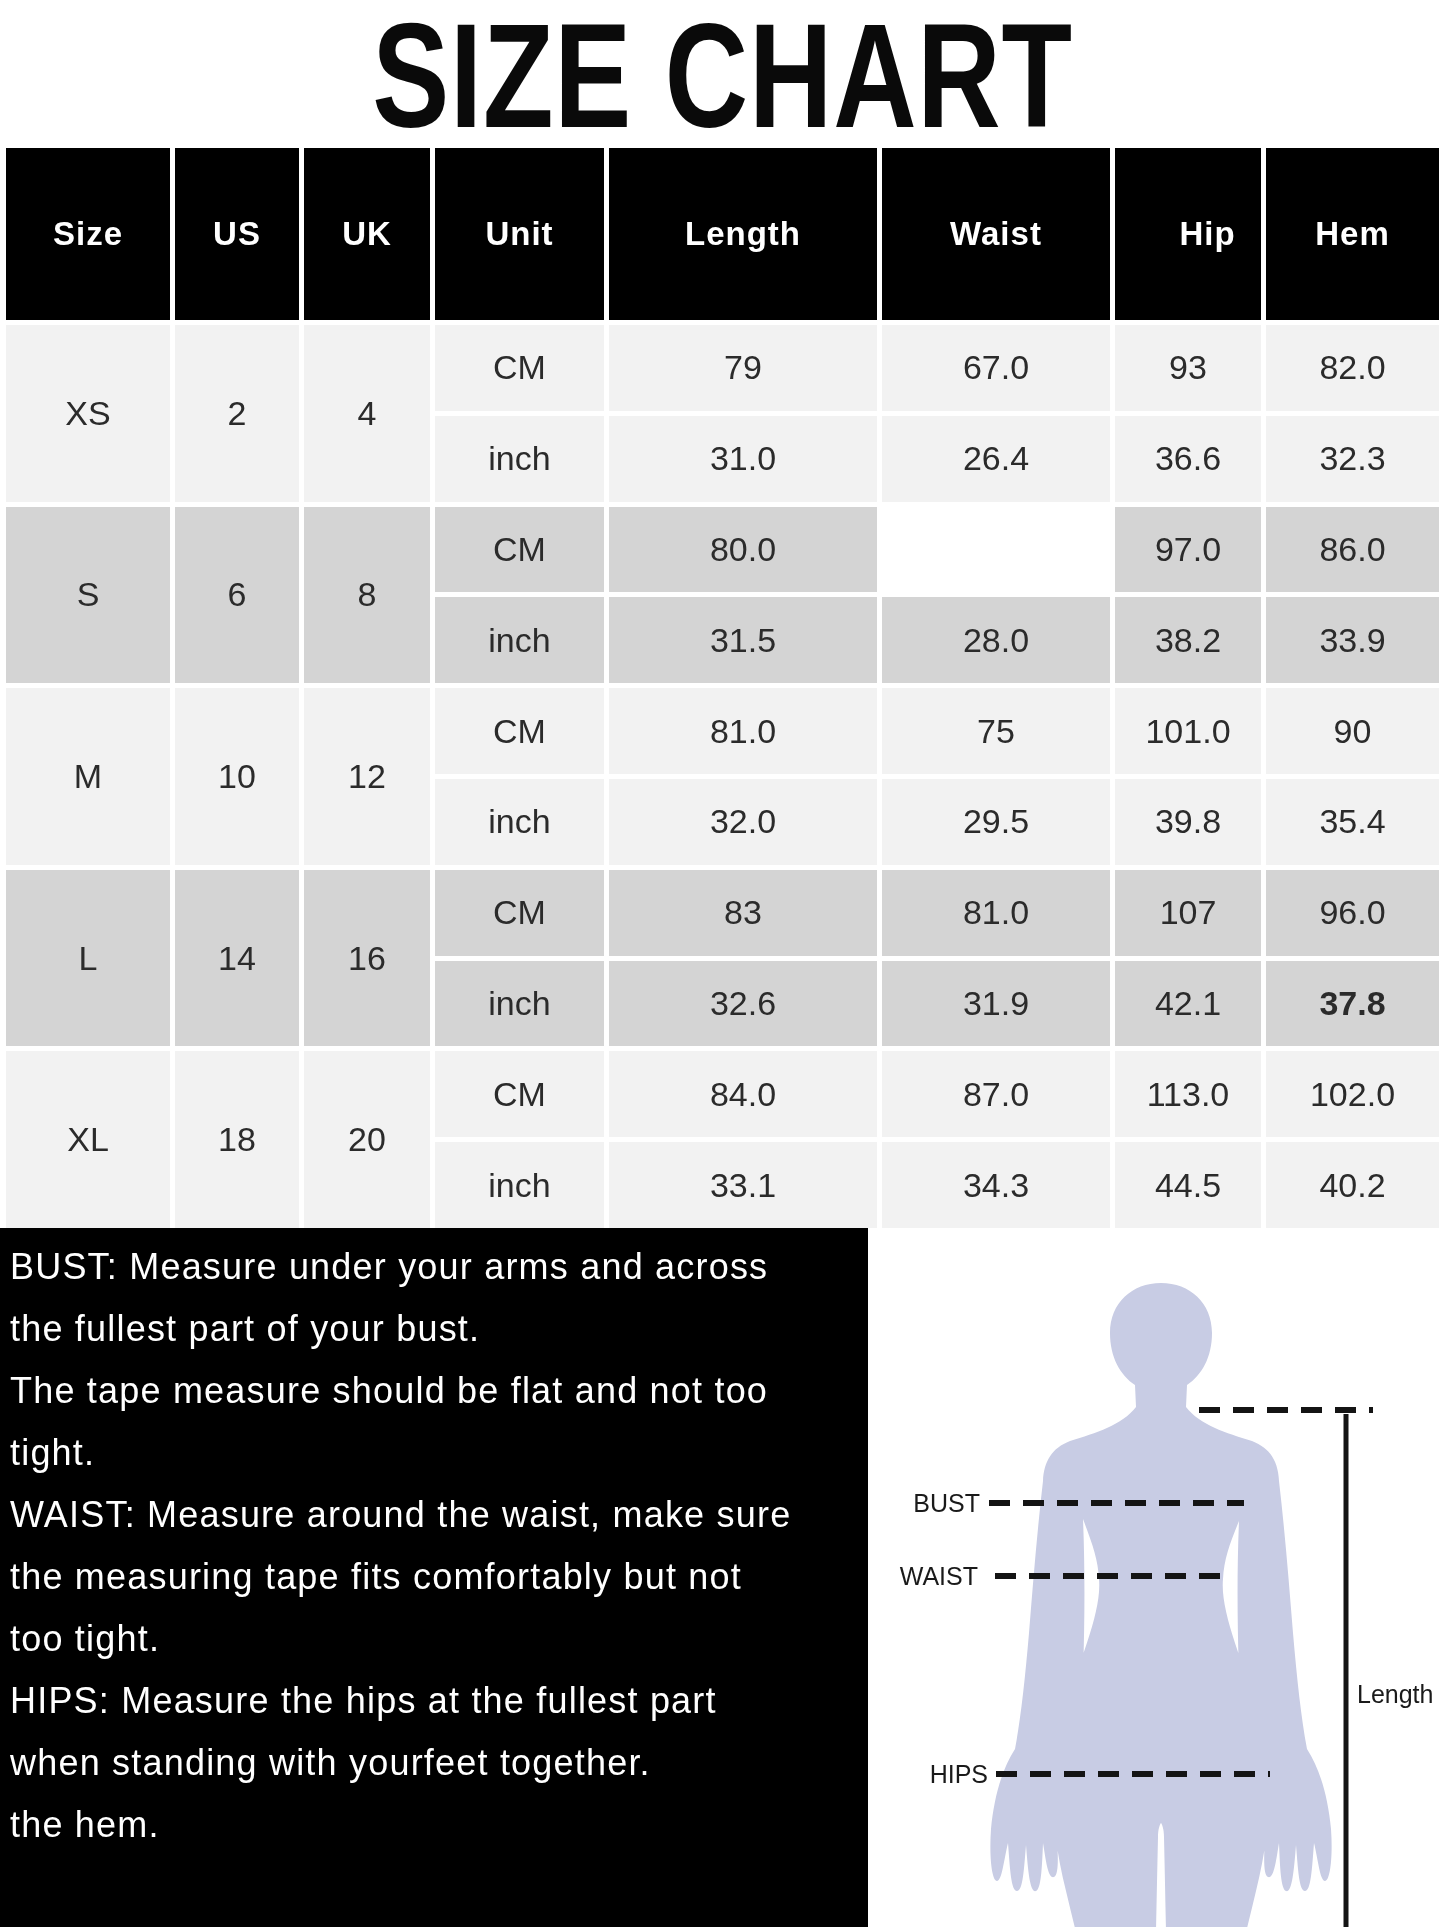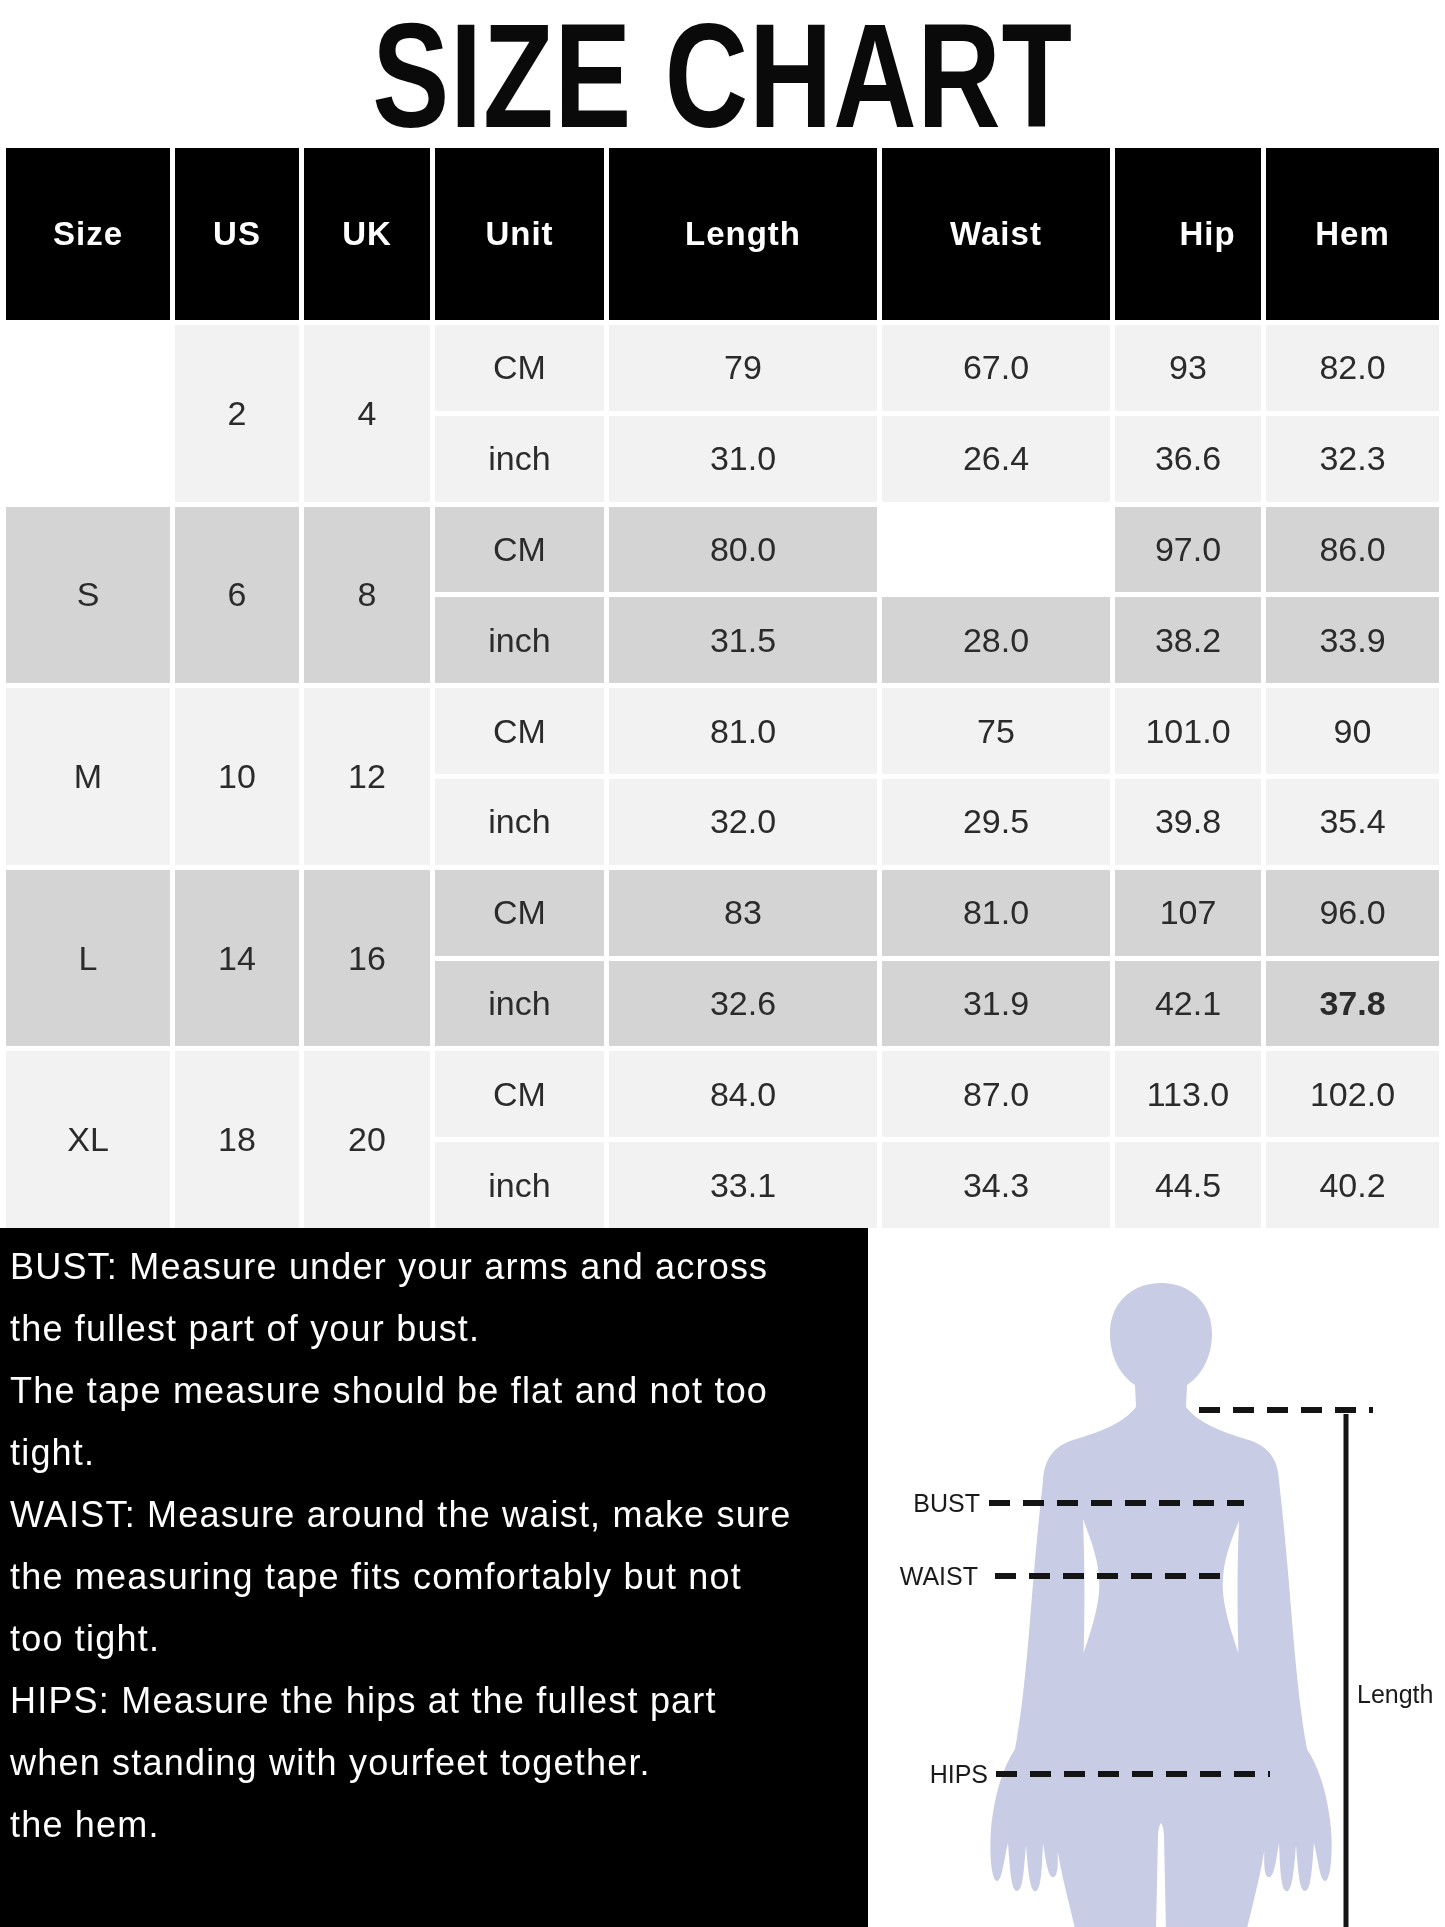--- a/index.html
+++ b/index.html
@@ -83,20 +83,21 @@
 
   <div class="size-table" id="sizeTable">
       <div class="cell hdr" style="grid-area: 1 / 1;">Size</div>
       <div class="cell hdr" style="grid-area: 1 / 2;">US</div>
       <div class="cell hdr" style="grid-area: 1 / 3;">UK</div>
       <div class="cell hdr" style="grid-area: 1 / 4;">Unit</div>
       <div class="cell hdr" style="grid-area: 1 / 5;">Length</div>
       <div class="cell hdr" style="grid-area: 1 / 6;">Waist</div>
       <div class="cell hdr" style="grid-area: 1 / 7; padding-left: 39px;">Hip</div>
       <div class="cell hdr" style="grid-area: 1 / 8;">Hem</div>
+      <div class="cell light" style="grid-area: 2 / 1 / span 2;">XS</div>
       <div class="cell light" style="grid-area: 2 / 2 / span 2;">2</div>
       <div class="cell light" style="grid-area: 2 / 3 / span 2;">4</div>
       <div class="cell light" style="grid-area: 2 / 4;">CM</div>
       <div class="cell light" style="grid-area: 3 / 4;">inch</div>
       <div class="cell light" style="grid-area: 2 / 5;">79</div>
       <div class="cell light" style="grid-area: 2 / 6;">67.0</div>
       <div class="cell light" style="grid-area: 2 / 7;">93</div>
       <div class="cell light" style="grid-area: 2 / 8;">82.0</div>
       <div class="cell light" style="grid-area: 3 / 5;">31.0</div>
       <div class="cell light" style="grid-area: 3 / 6;">26.4</div>

